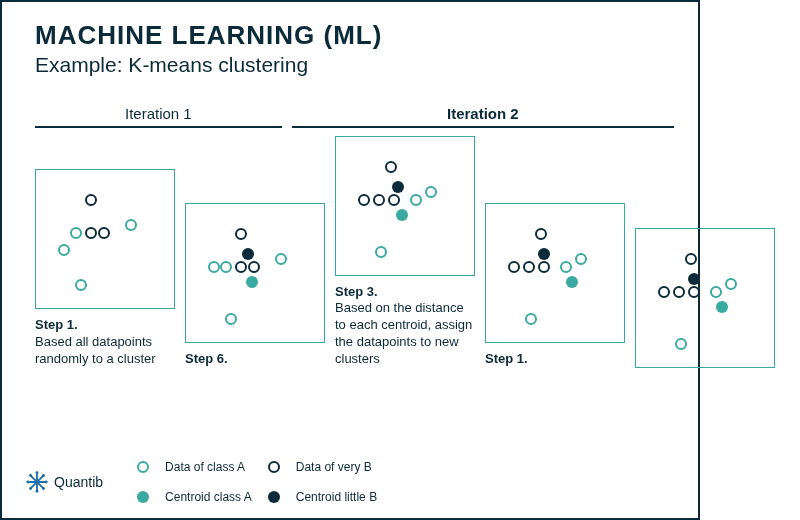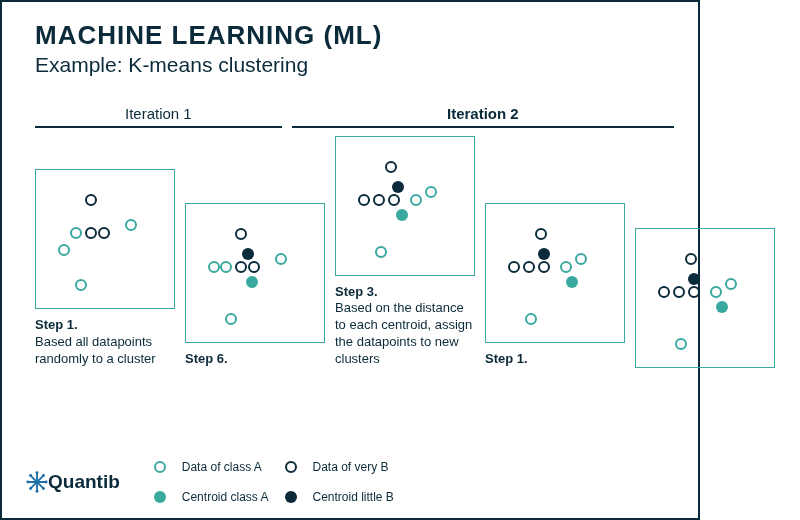--- a/index.html
+++ b/index.html
@@ -26,21 +26,21 @@
     position: relative;
   }
   .pt { position: absolute; width: 12px; height: 12px; border-radius: 50%; transform: translate(-50%,-50%); }
   .ring-a { border: 2px solid #3aa9a0; background: transparent; }
   .ring-b { border: 2px solid #0b2a3a; background: transparent; }
   .fill-a { background: #3aa9a0; border: none; }
   .fill-b { background: #0b2a3a; border: none; }
   .cap { margin-top: 8px; font-size: 13px; line-height: 1.3; }
   .cap b { font-weight: 700; }
   .footer { position: absolute; left: 24px; bottom: 14px; display: flex; align-items: center; gap: 34px; font-size: 12px; }
-  .brand { display: flex; align-items: center; gap: 0; font-size: 19px; font-weight: 700; color: #0b2a3a; }
+  .brand { display: flex; align-items: center; gap: 6px; font-size: 14px; font-weight: 400; color: #0b2a3a; }
   .brand-icon { color: #1f6fa8; display: inline-flex; }
   .legend { display: grid; grid-template-columns: auto auto auto auto; column-gap: 10px; row-gap: 6px; align-items: center; gap: 16px; }
   .lsym { width: 12px; height: 12px; border-radius: 50%; display: inline-block; }
 </style>
 </head>
 <body>
 
 <div class="frame">
 
   <div class="title">MACHINE LEARNING (ML)</div>

